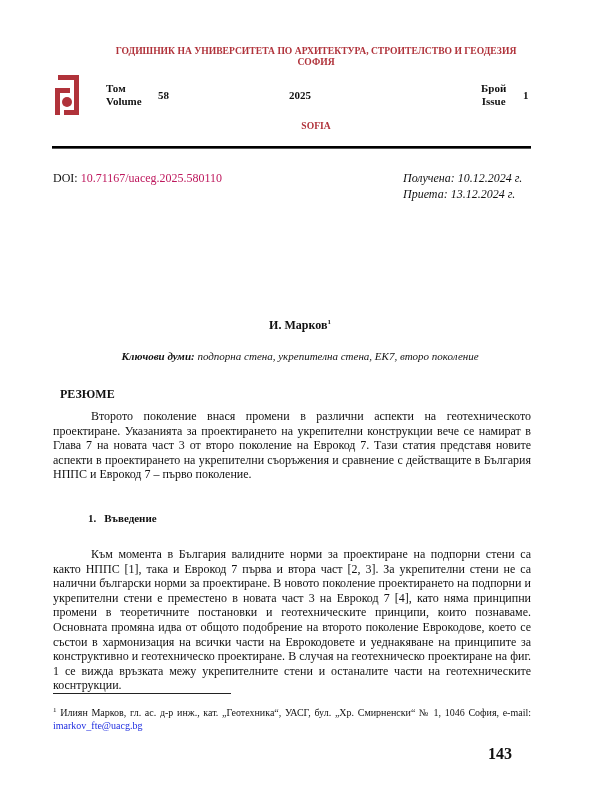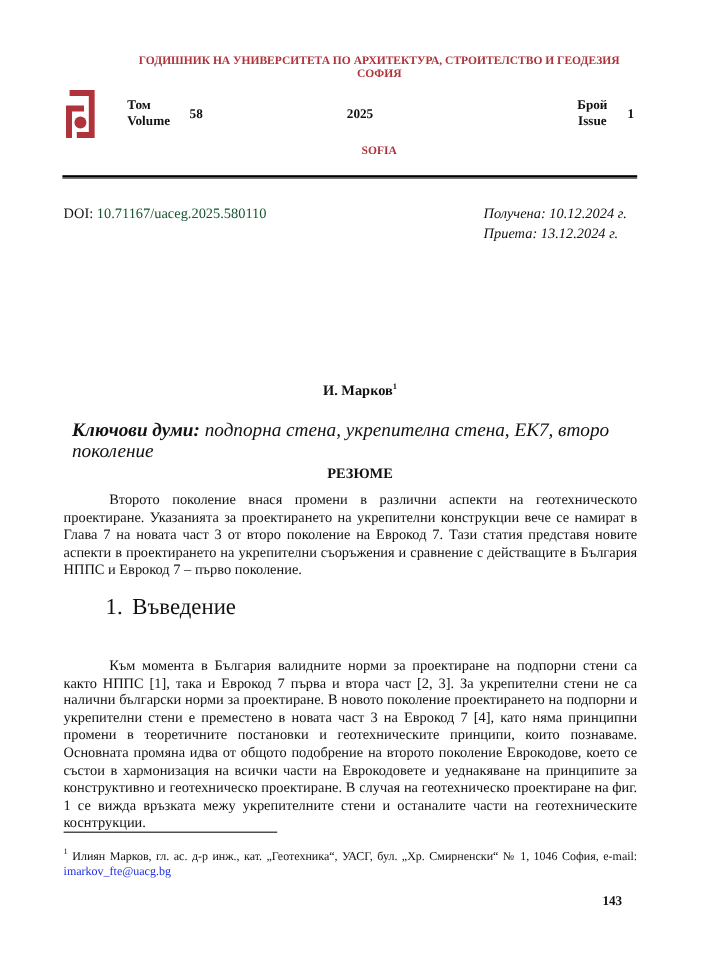--- a/index.html
+++ b/index.html
@@ -14,43 +14,43 @@
       left: 100px; width: 432px; line-height: 11px;
     }
     .logo { left: 55px; top: 75px; width: 24px; height: 40px; }
     .vol-label { font-weight: bold; font-size: 11px; line-height: 13px; }
     .vol-val { font-weight: bold; font-size: 11px; }
     .rule {
       left: 52px; top: 146px; width: 479px; height: 0;
       border-top: 2px solid #000; border-bottom: 0.5px solid #555;
     }
     .meta { font-size: 12px; top: 170px; line-height: 16px; }
-    .doi-link { color: #14532d; }
+    .doi-link { color: #be185d; }
     .italic { font-style: italic; }
     .title {
       left: 60px; width: 480px; top: 245px; text-align: center;
       font-weight: bold; font-size: 14.6px; line-height: 19px;
     }
     .author { left: 60px; width: 480px; top: 318px; text-align: center; font-weight: bold; font-size: 12px; }
     .author sup { font-size: 7px; }
-    .keywords { left: 60px; width: 480px; top: 350px; font-size: 16px; font-style: italic; }
+    .keywords { left: 60px; width: 480px; top: 350px; text-align: center; font-size: 11px; font-style: italic; }
     .kw-label { font-weight: bold; }
-    .section-head { left: 60px; width: 480px; top: 387px; text-align: center; font-weight: bold; font-size: 12px; }
+    .section-head { left: 60px; width: 480px; top: 387px; font-weight: bold; font-size: 12px; }
     .para {
       left: 53px; width: 478px; font-size: 12px; line-height: 14.6px;
       text-align: justify; margin: 0;
     }
     .para p { margin: 0; text-indent: 38px; }
-    .h1 { left: 88px; top: 496px; font-weight: normal; font-size: 19px; }
+    .h1 { left: 88px; top: 512px; font-weight: bold; font-size: 11px; }
     .h1 .num { margin-right: 8px; }
     .fn-rule { left: 53px; top: 693px; width: 178px; border-top: 1px solid #222; }
     .footnote { left: 53px; width: 478px; top: 704px; font-size: 10px; line-height: 13px; text-align: justify; }
     .footnote sup { font-size: 7px; }
     .fn-link { color: #1f2ee0; }
-    .page-no { left: 502px; top: 745px; font-weight: bold; font-size: 11px; }
+    .page-no { left: 488px; top: 745px; font-weight: bold; font-size: 16px; }
   </style>
 </head>
 <body>
 
 <div class="abs hdr-line red" style="top:45px;">
   <div>ГОДИШНИК НА УНИВЕРСИТЕТА ПО АРХИТЕКТУРА, СТРОИТЕЛСТВО И ГЕОДЕЗИЯ</div>
   <div>СОФИЯ</div>
 </div>
 
 <svg class="abs logo" viewBox="0 0 24 40">

